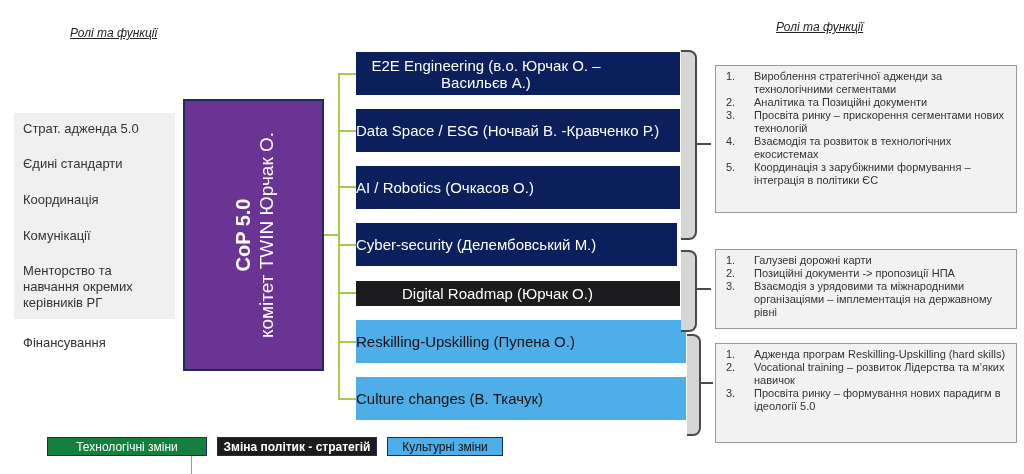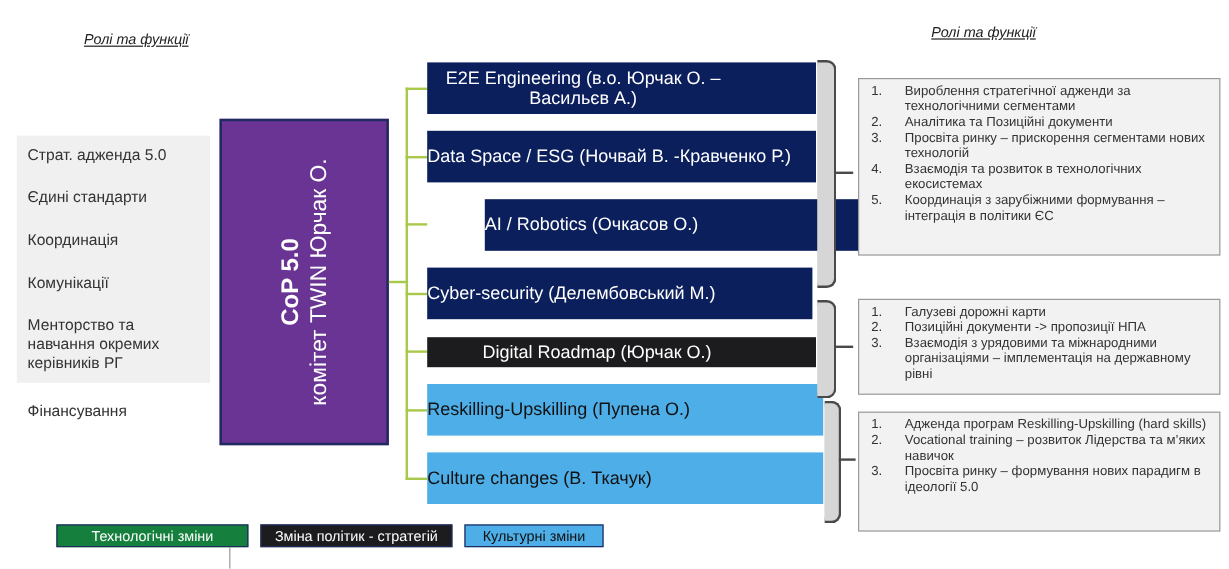--- a/index.html
+++ b/index.html
@@ -55,21 +55,21 @@
 <div class="abs tree" style="left:338px;top:292px;width:18px;height:2px;"></div>
 <div class="abs tree" style="left:338px;top:341px;width:18px;height:2px;"></div>
 <div class="abs tree" style="left:338px;top:398px;width:18px;height:2px;"></div>
 
 <div class="abs box navy" style="top:52px;height:43px;">
     <span style="width:260px;">E2E Engineering (в.о. Юрчак О. – Васильєв А.)</span>
   </div>
 <div class="abs box navy" style="top:109px;height:43px;">
     <span>Data Space / ESG (Ночвай В. -Кравченко Р.)</span>
   </div>
-<div class="abs box navy" style="top:166px;height:43px;margin-left:48px;">
+<div class="abs box navy" style="top:166px;height:43px;">
     <span>AI / Robotics (Очкасов О.)</span>
   </div>
 <div class="abs box navy" style="top:223px;height:43px;width:321px;">
     <span>Cyber-security (Делембовський М.)</span>
   </div>
 <div class="abs box black" style="top:281px;height:25px;">
     <span>Digital Roadmap (Юрчак О.)</span>
   </div>
 <div class="abs box blue" style="top:320px;height:43px;width:330px;">
     <span>Reskilling-Upskilling (Пупена О.)</span>
@@ -140,19 +140,19 @@
     <li>
         <span class="num">3.</span>
         <span>Просвіта ринку – формування нових парадигм в ідеології 5.0</span>
       </li>
   </ol>
 </div>
 
 <div class="abs legend" style="left:47px;width:160px;background:#15803d;color:#fff;">
     <span>Технологічні зміни</span>
   </div>
-<div class="abs legend" style="left:217px;width:160px;background:#1c1c1e;color:#fff;">
+<div class="abs legend" style="left:217px;width:160px;background:#1c1c1e;color:#fff;font-weight:bold;">
     <span>Зміна політик - стратегій</span>
   </div>
 <div class="abs legend" style="left:387px;width:116px;background:#4eaee8;color:#111;">
     <span>Культурні зміни</span>
   </div>
 <div class="abs" style="left:191px;top:456px;width:1px;height:18px;background:#999;"></div>
 
 </body></html>

